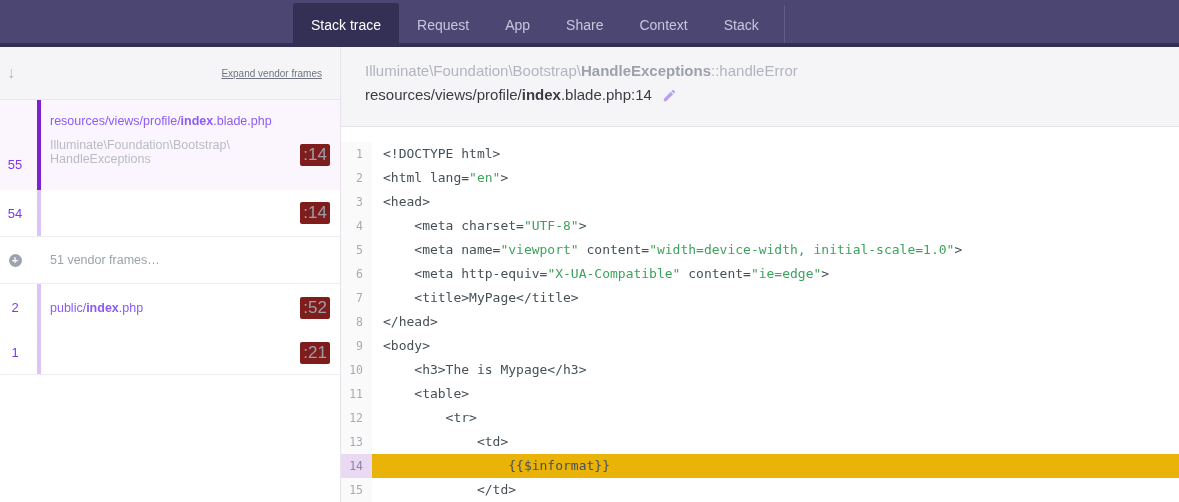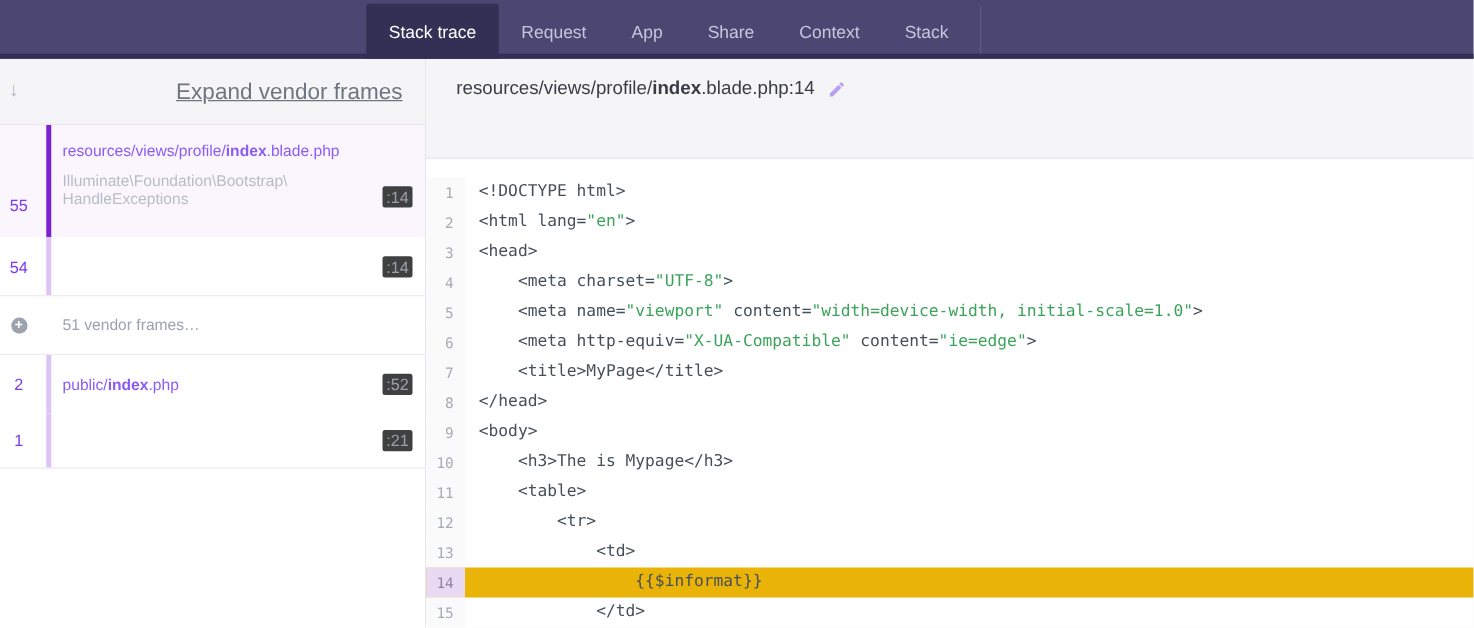--- a/index.html
+++ b/index.html
@@ -24,42 +24,42 @@
 
   
   .sidebar { width:341px; flex-shrink:0; background:#ffffff; border-right:1px solid #e5e5eb;
              display:flex; flex-direction:column; }
   .sidebar-header { height:53px; flex-shrink:0; background:#f5f5f8; border-bottom:1px solid #e7e7ed;
                     display:flex; align-items:center; justify-content:space-between;
                     padding:0 18px 0 0; overflow:hidden; }
   .nav-arrows { display:flex; gap:5px; color:#b4b6c9; font-size:16px; }
   .nav-arrows .arrow { cursor:pointer; user-select:none; }
   .nav-arrows .arrow:first-child { margin-left:-6px; }
-  .expand-link { color:#6f7580; font-size:18px; text-decoration:underline; cursor:pointer; }
+  .expand-link { color:#6f7580; font-size:10px; text-decoration:underline; cursor:pointer; }
 
   .frames { display:flex; flex-direction:column; }
   .frame-row { position:relative; display:flex; height:46px; cursor:pointer; background:#fff; }
   .frame-row.tall { height:90px; background:#fbf6fd; }
   .frame-row.f-last { height:44px; border-bottom:1px solid #ececf1; }
   .frame-row.f2 { height:47px; }
   .numcol { width:30px; flex-shrink:0; display:flex; align-items:center; justify-content:center;
             color:#7c3aed; font-size:13px; }
   .frame-row.tall .numcol { align-items:flex-end; padding-bottom:18px; }
   .accent { position:absolute; left:37px; top:0; bottom:0; width:4px; background:#dcc4f6; }
   .accent.accent-active { background:#7c22ce; }
   .frame-body { flex:1; margin-left:11px; padding:0 10px 0 9px; display:flex; align-items:center;
                 justify-content:flex-end; min-width:0; }
   .frame-body.has-file { justify-content:space-between; }
   .frame-body.col { flex-direction:column; align-items:stretch; justify-content:flex-start; }
   .frame-file { color:#8b5cf6; font-size:12.5px; white-space:nowrap; }
   .frame-file b { font-weight:700; }
   .frame-meta { display:flex; justify-content:space-between; align-items:flex-end; margin-top:10px; }
   .frame-row.tall .frame-file { margin-top:14px; }
   .frame-class { color:#b9bcc6; font-size:12.5px; line-height:14px; }
-  .line-chip { background:#404040; color:#9aa0ab; font-size:13px; padding:1px 3px;
+  .line-chip { background:#7f1d1d; color:#9aa0ab; font-size:17px; padding:1px 3px;
                border-radius:2px; flex-shrink:0; }
   .vendor-row { height:48px; border-top:1px solid #ececf1; border-bottom:1px solid #ececf1; }
   .plus-circle { width:13px; height:13px; border-radius:50%; background:#9ca3af; color:#fff;
                  font-size:11px; line-height:12px; text-align:center; font-weight:700; }
   .vendor-label { color:#9ca3af; font-size:12.5px; }
   .vendor-body { justify-content:flex-start; }
 
   
   .main { flex:1; display:flex; flex-direction:column; background:#f5f5f8; min-width:0; }
   .frame-header { height:79px; flex-shrink:0; padding:15px 0 0 24px; }
@@ -159,20 +159,23 @@
             <div class="accent"></div>
             <div class="frame-body">
               <span class="line-chip">:21</span>
             </div>
           </div>
         </div>
     </aside>
 
     <main class="main">
       <div class="frame-header">
+        <div class="class-line">
+          <span>Illuminate\Foundation\Bootstrap\</span><b>HandleExceptions</b><span>::handleError</span>
+        </div>
         <div class="file-line">
           <span><span>resources/views/profile/</span><b>index</b><span>.blade.php:14</span></span>
           <svg class="pencil" viewBox="0 0 24 24" fill="#b9a0ef">
             <path d="M3 17.25V21h3.75L17.81 9.94l-3.75-3.75L3 17.25zM20.71 7.04a.996.996 0 0 0 0-1.41l-2.34-2.34a.996.996 0 0 0-1.41 0l-1.83 1.83 3.75 3.75 1.83-1.83z"></path>
           </svg>
         </div>
       </div>
       <div class="code-panel">
         <div id="code-lines">
             <div class="code-line"><span class="ln">1</span><span class="code-text"><span>&lt;!DOCTYPE html&gt;</span></span></div>

